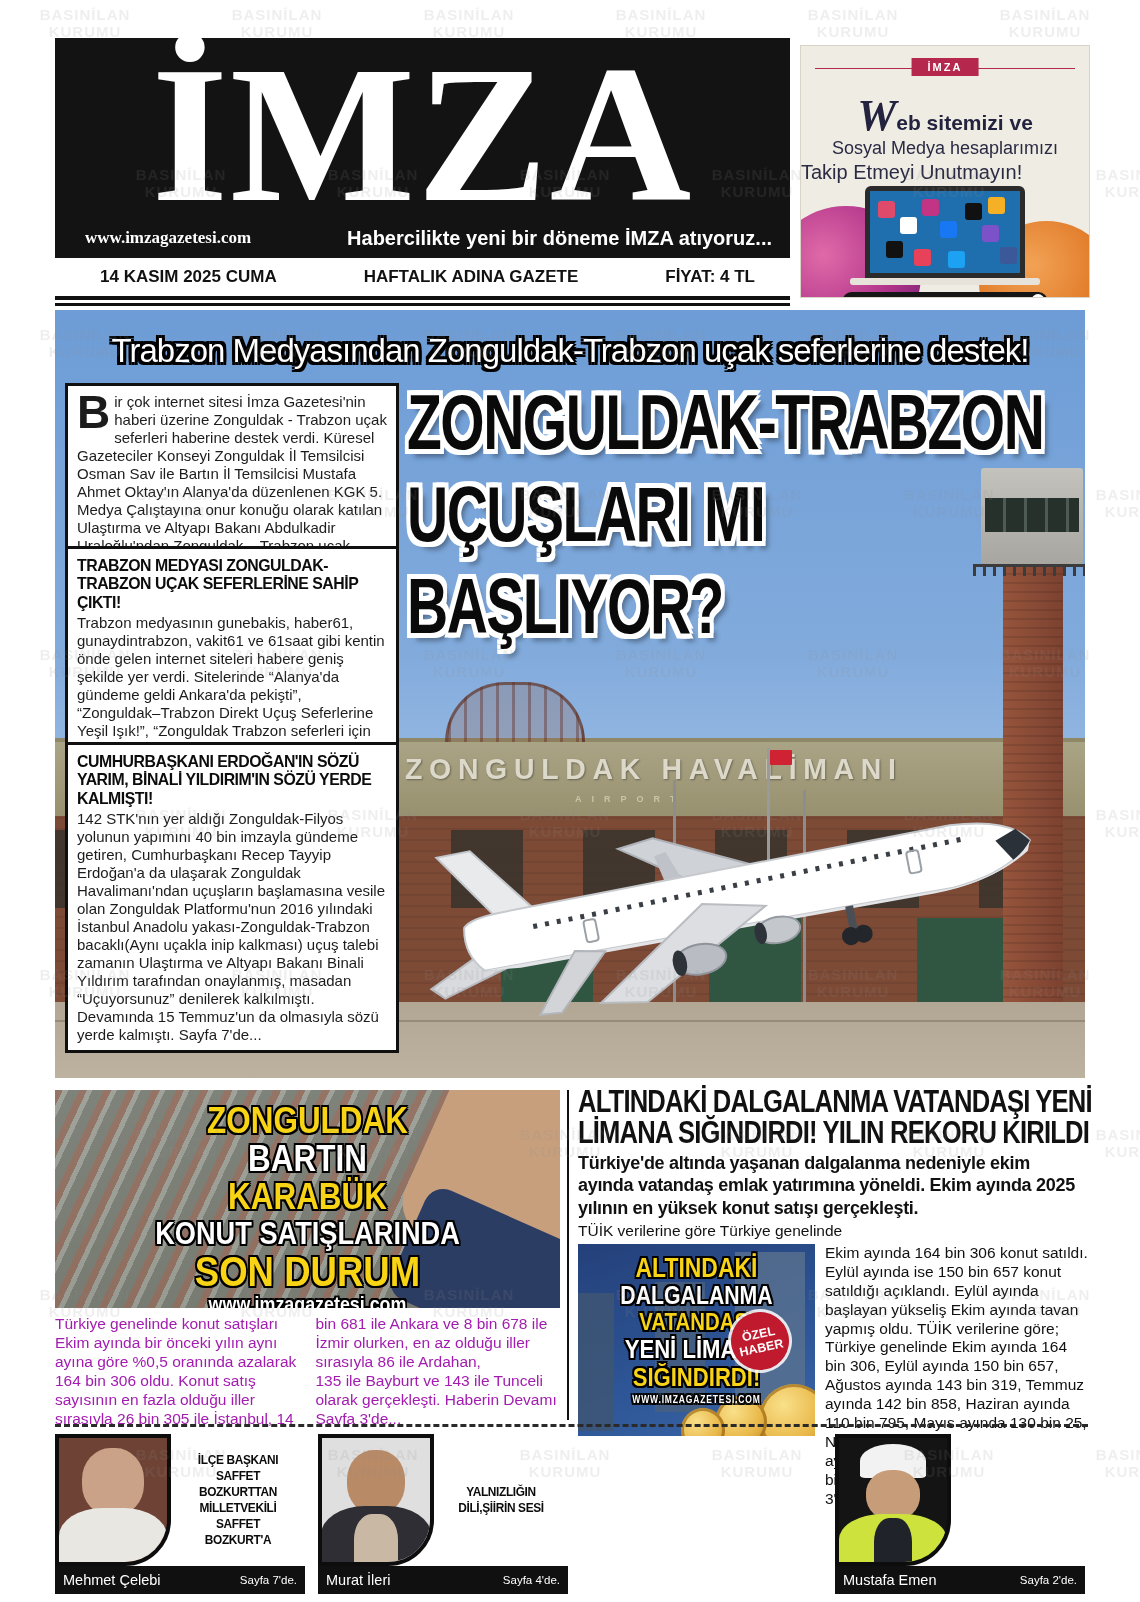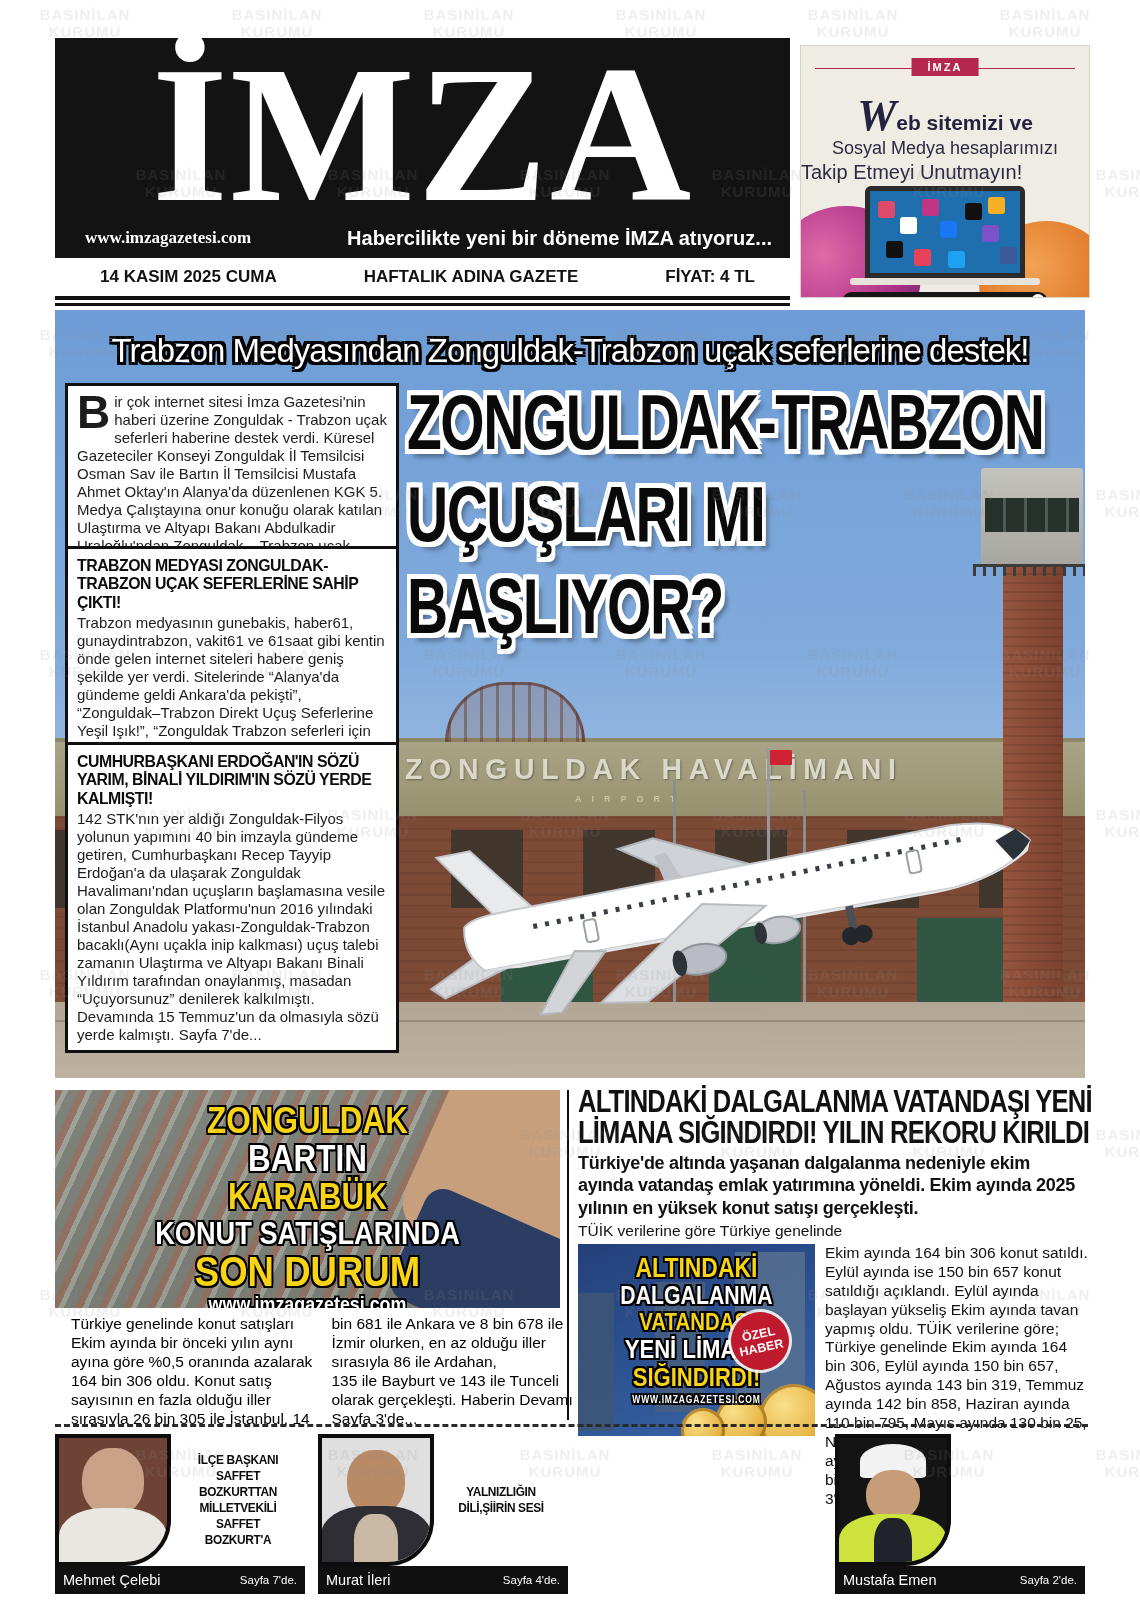--- a/index.html
+++ b/index.html
@@ -119,22 +119,22 @@
               transform:rotate(24deg); border-radius:20px; }
   .h-lines { position:absolute; inset:0; text-align:center; font-weight:bold; z-index:3; padding-top:12px; }
   .h-lines div { transform:scaleX(.85); letter-spacing:0; }
   .hl-y { color:#f8d414; } .hl-w { color:#ffffff; }
   .h-l1,.h-l3 { font-size:37px; line-height:38px; }
   .h-l2 { font-size:37px; line-height:38px; }
   .h-l4 { font-size:32px; line-height:34px; }
   .h-l5 { font-size:43px; line-height:42px; }
   .h-web { font-size:21px; line-height:24px; color:#fff; }
   .outl { text-shadow:-2px -2px 0 #000,2px -2px 0 #000,-2px 2px 0 #000,2px 2px 0 #000,-2px 0 0 #000,2px 0 0 #000,0 -2px 0 #000,0 2px 0 #000; }
-  .h-cols { position:absolute; left:71px; top:1315px; width:505px; display:flex; gap:16px; z-index:2;
-            font-size:15.5px; line-height:1.22; color:#000000; }
+  .h-cols { position:absolute; left:55px; top:1315px; width:505px; display:flex; gap:16px; z-index:2;
+            font-size:15.5px; line-height:1.22; color:#a21caf; }
   .h-cols div { flex:1; white-space:pre-line; }
 
   
   .vline { position:absolute; left:567px; top:1090px; width:2px; height:330px; background:#111; z-index:2; }
   .gold { position:absolute; left:578px; top:1086px; width:510px; z-index:2; color:#111; }
   .g-h { font-weight:bold; font-size:30.5px; line-height:31px; letter-spacing:-1px; white-space:nowrap; }
   .g-h div { transform:scaleX(.84); transform-origin:left; }
   .g-sub { font-weight:bold; font-size:18px; line-height:1.24; margin-top:4px; letter-spacing:-.3px; }
   .g-lede { font-size:15.5px; margin-top:3px; }
   .g-row { display:flex; gap:10px; margin-top:4px; }

